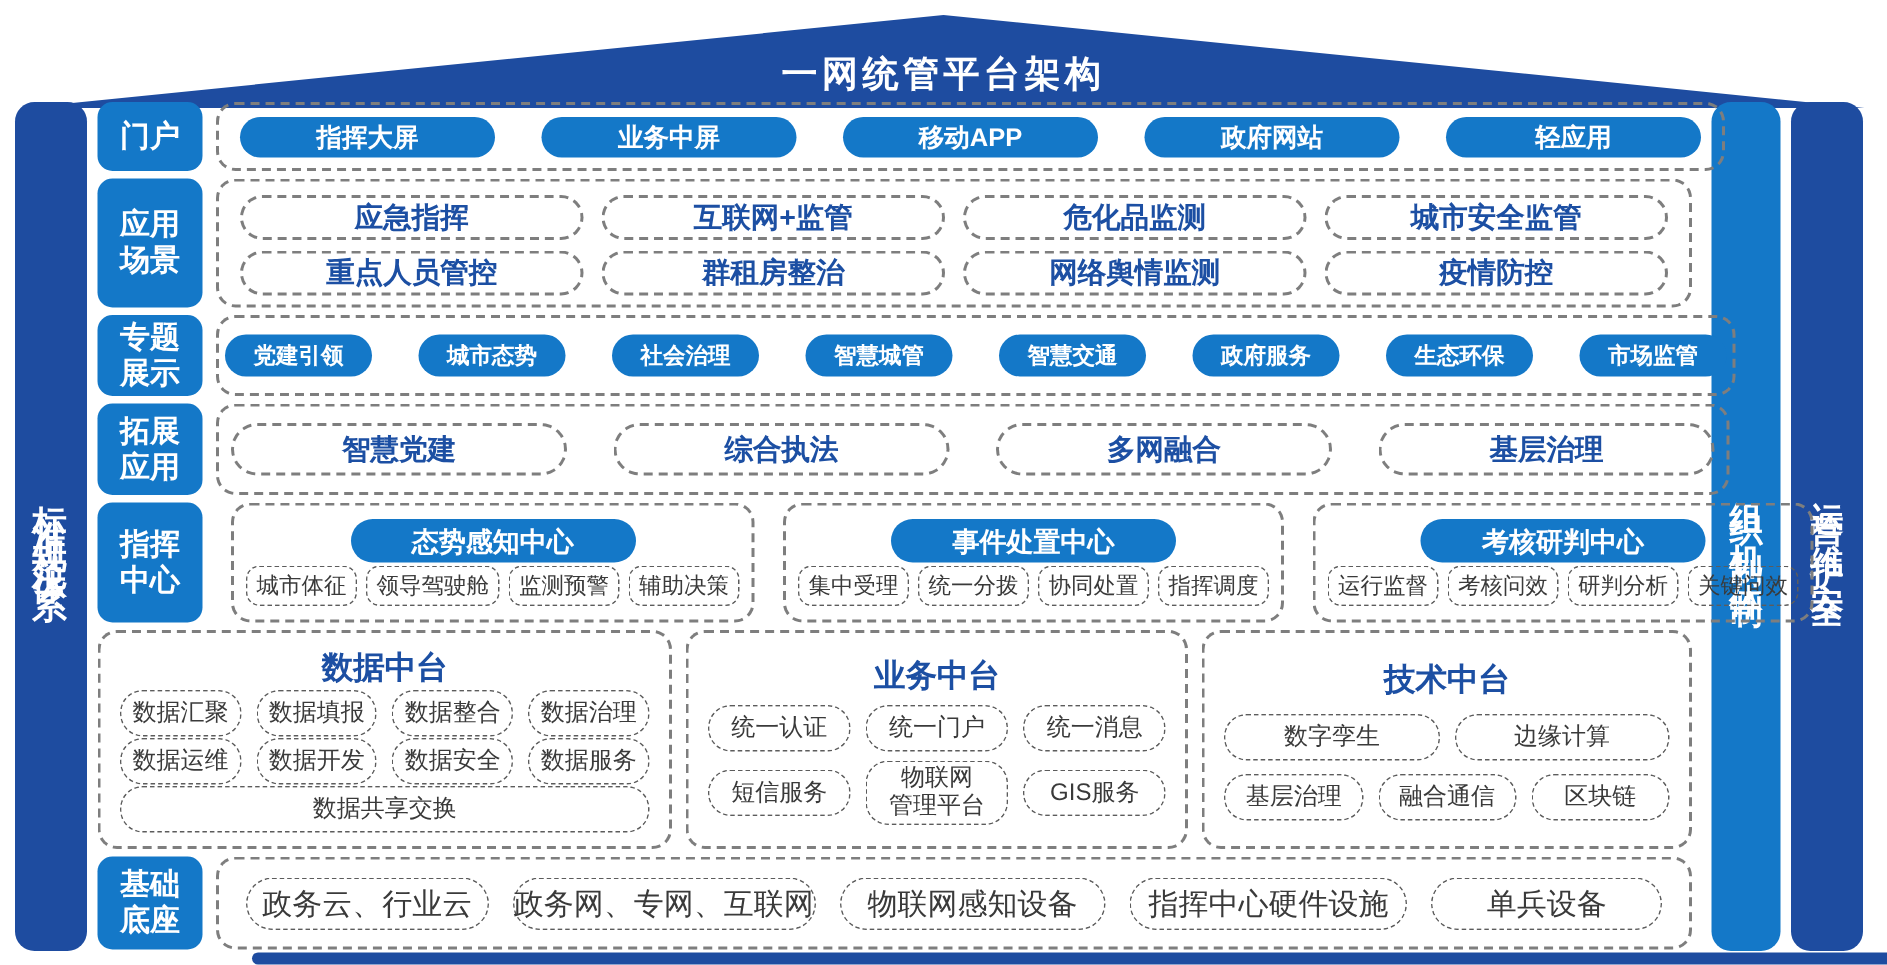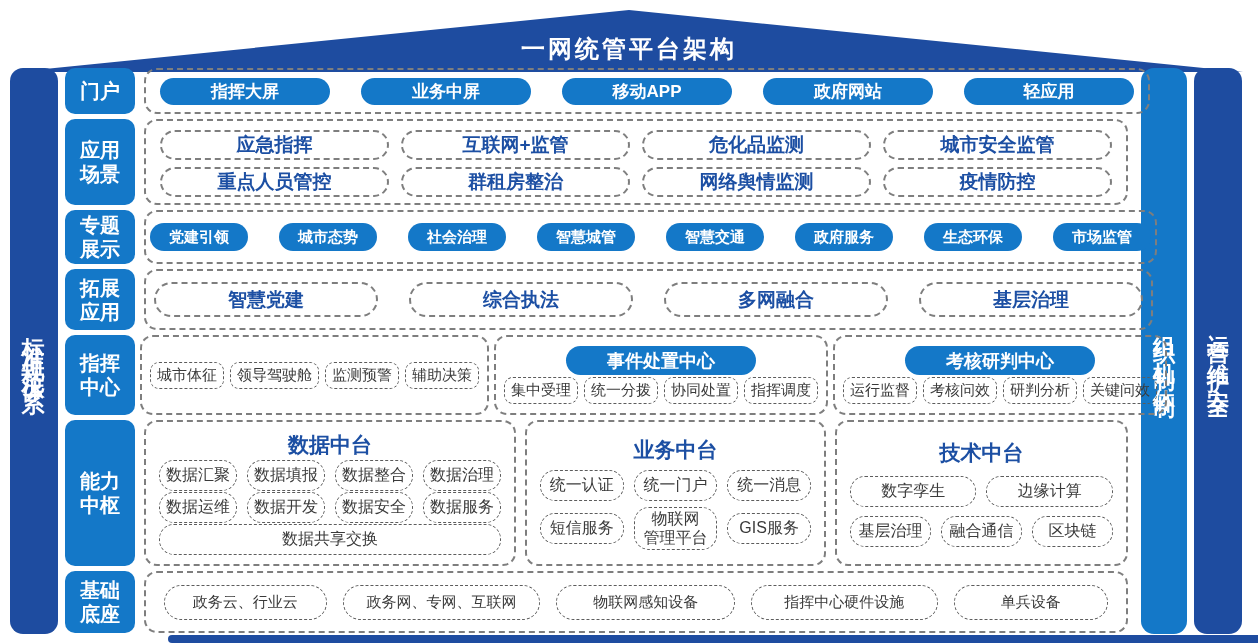--- a/index.html
+++ b/index.html
@@ -56,21 +56,21 @@
   .topic-pill{width:98px; height:28px; background:var(--blue); border-radius:14px;
     color:#fff; font-weight:bold; font-size:15px; display:flex; align-items:center; justify-content:center;}
 
   
   .extensions{display:flex; align-items:center; justify-content:space-evenly; padding:0 8px;}
   .ext-pill{width:224px; height:35px; border:2px dashed var(--dashOuter); border-radius:18px;
     display:flex; align-items:center; justify-content:center;
     color:var(--blueText); font-weight:bold; font-size:19px;}
 
   
-  .command{flex:1; display:flex; gap:5px; border:none; border-radius:0;}
+  .command{flex:1; display:flex; gap:19px; border:none; border-radius:0;}
   .center{border:2px dashed var(--dashOuter); border-radius:13px; padding:7px 8px;
     display:flex; flex-direction:column; align-items:center; justify-content:space-evenly;}
   .center-hd{background:var(--blue); color:#fff; font-weight:bold; font-size:18px;
     border-radius:15px; width:190px; height:29px; display:flex; align-items:center; justify-content:center;}
   .center-items{display:flex; gap:6px; width:100%; justify-content:flex-start;}
   .cmd-box{border:1.5px dashed var(--dashInner); border-radius:9px; padding:3px 6px;
     font-size:15px; color:var(--darkText); white-space:nowrap;}
 
   
   .capability{display:flex; gap:9px; border:none; border-radius:0;}
@@ -80,21 +80,21 @@
   .p-row{display:flex; gap:10px; justify-content:center; align-items:center;}
   .p-box{flex:1; border:1.5px dashed var(--dashInner); border-radius:15px; padding:4px 6px;
     font-size:16px; color:var(--darkText); text-align:center; white-space:nowrap;}
   .p-box.wide{flex:0 0 100%;}
   .p-box.multi{white-space:pre-line; line-height:1.15; padding:2px 6px;}
 
   
   .foundation{display:flex; align-items:center; gap:16px; padding:0 18px;}
   .fnd-box{height:35px; border:1.5px dashed var(--dashInner); border-radius:18px;
     display:flex; align-items:center; justify-content:center;
-    font-size:15px; color:var(--darkText); white-space:nowrap;}
+    font-size:20px; color:var(--darkText); white-space:nowrap;}
 </style>
 </head>
 <body>
 
 <div class="stage">
 
   <div class="roof">
     <div class="roof-title">一网统管平台架构</div>
   </div>
 
@@ -159,20 +159,21 @@
         <div class="ext-pill">综合执法</div>
         <div class="ext-pill">多网融合</div>
         <div class="ext-pill">基层治理</div>
       </div>
     </div>
 
     <div class="row command" style="height:77px">
       <div class="row-label">指挥
 中心</div>
       <div class="center" style="flex:1.1">
+        <div class="center-hd">态势感知中心</div>
         <div class="center-items">
           <div class="cmd-box">城市体征</div>
           <div class="cmd-box">领导驾驶舱</div>
           <div class="cmd-box">监测预警</div>
           <div class="cmd-box">辅助决策</div>
         </div>
       </div>
       <div class="center" style="flex:1">
         <div class="center-hd">事件处置中心</div>
         <div class="center-items">
@@ -187,22 +188,20 @@
         <div class="center-items">
           <div class="cmd-box">运行监督</div>
           <div class="cmd-box">考核问效</div>
           <div class="cmd-box">研判分析</div>
           <div class="cmd-box">关键问效</div>
         </div>
       </div>
     </div>
 
     <div class="row capability" style="height:146px">
-      <div class="row-label">能力
-中枢</div>
       <div class="platform" style="flex:1.19">
         <div class="platform-title">数据中台</div>
         <div class="p-row">
           <div class="p-box">数据汇聚</div>
           <div class="p-box">数据填报</div>
           <div class="p-box">数据整合</div>
           <div class="p-box">数据治理</div>
         </div>
         <div class="p-row">
           <div class="p-box">数据运维</div>

